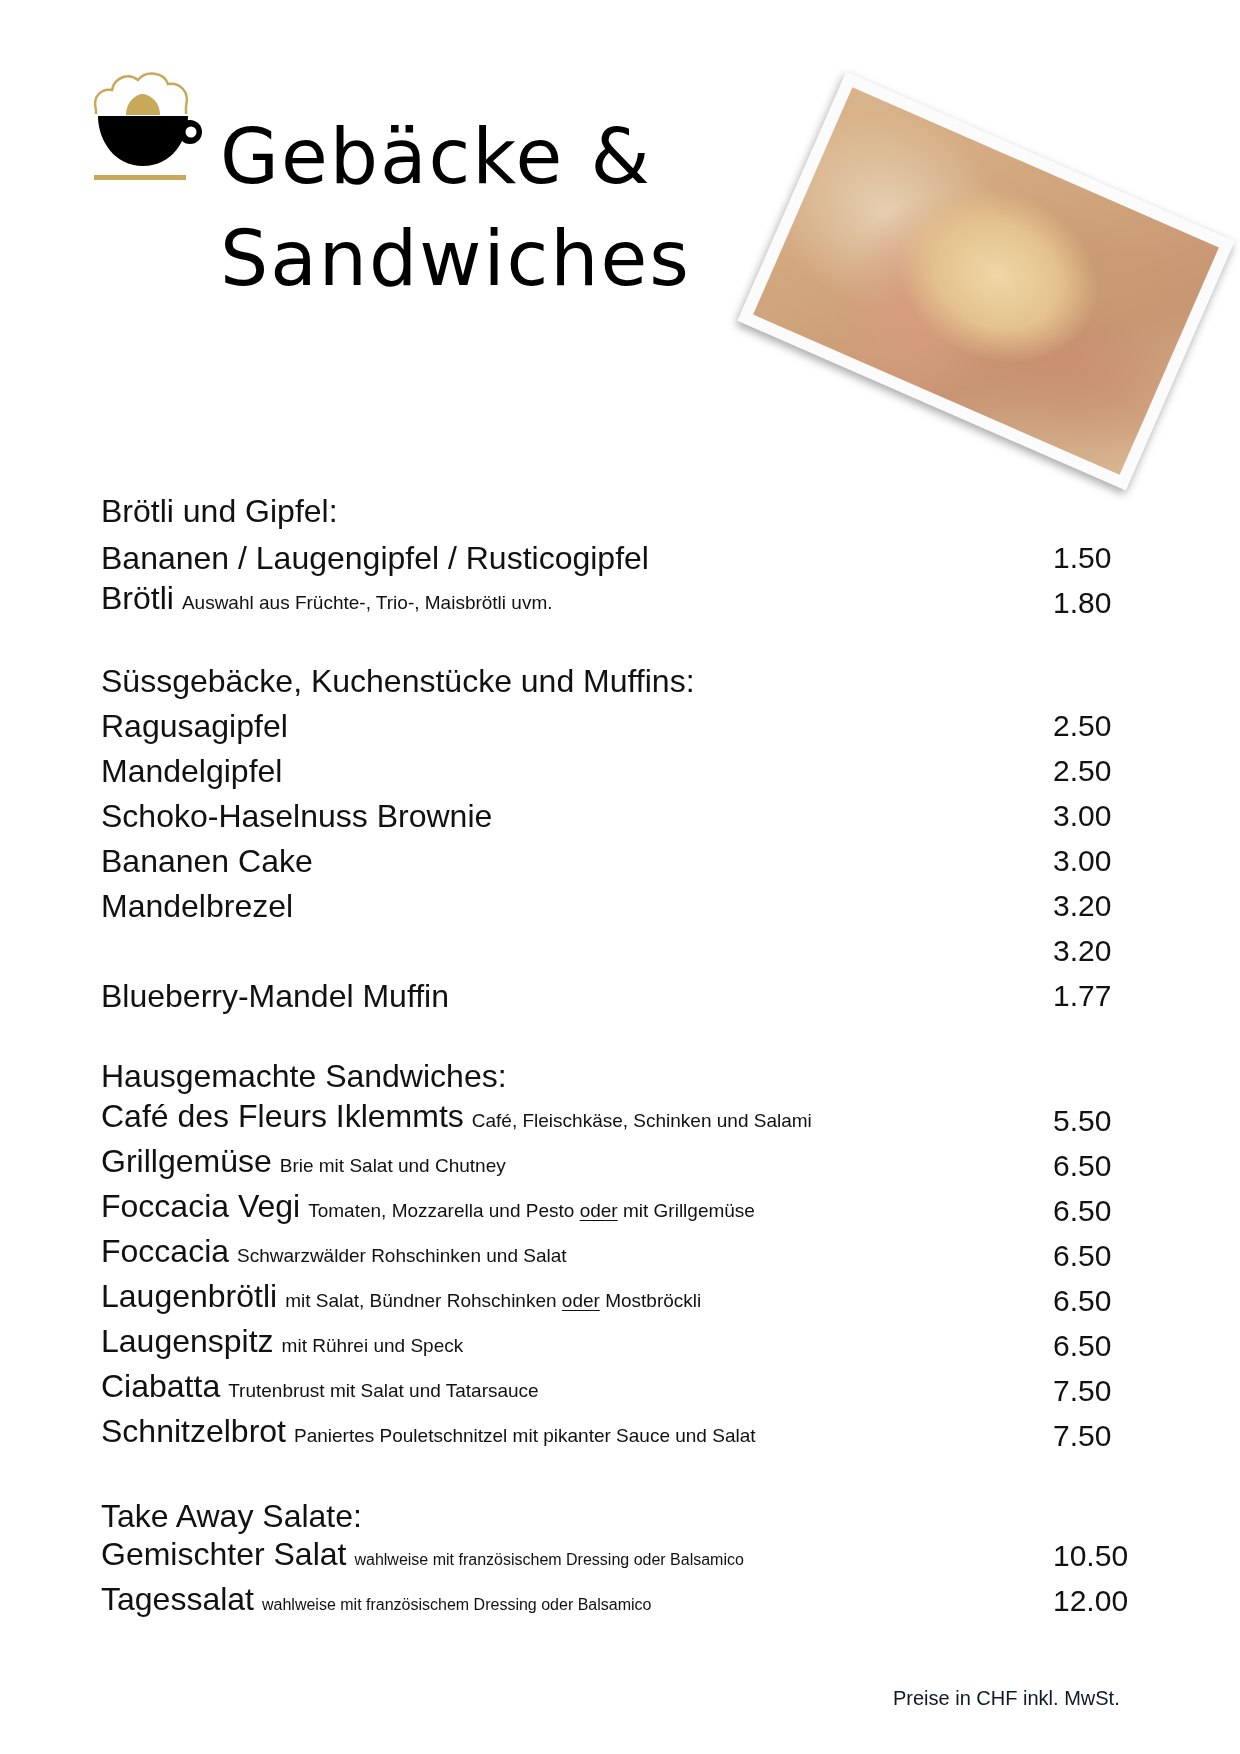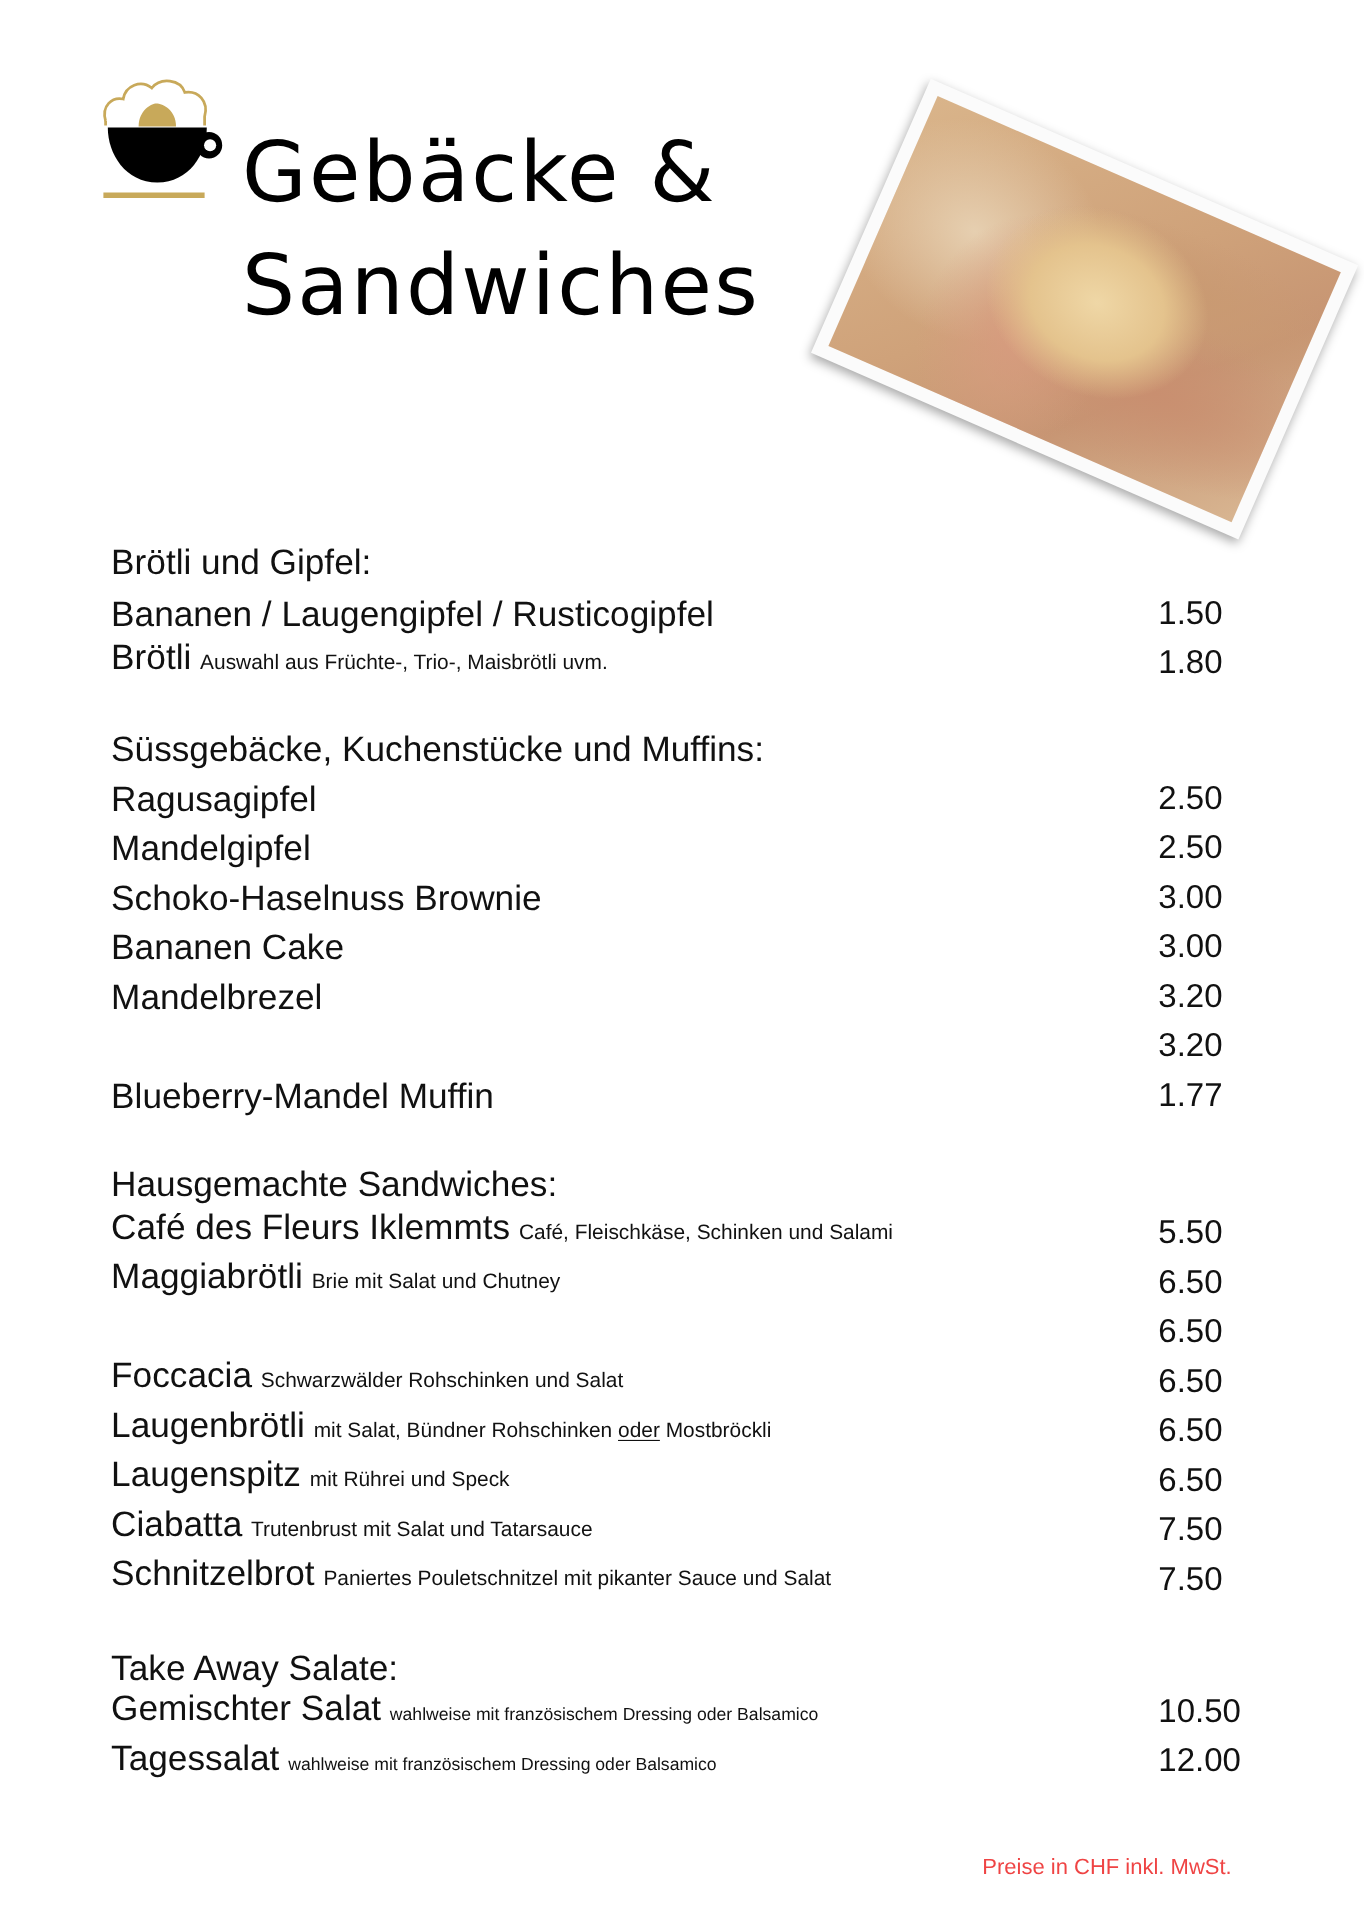--- a/index.html
+++ b/index.html
@@ -25,21 +25,21 @@
            font-size: 32px; line-height: 40px; 
            text-decoration-thickness: 2px; text-underline-offset: 4px; white-space: nowrap; color: #111; }
   .row { position: absolute; left: 101px; width: 1040px; height: 40px; }
   .item-name { position: absolute; left: 0; bottom: 0; font-size: 32px; line-height: 40px; white-space: nowrap; }
   .item-desc { font-size: 19px; margin-left: 8px; white-space: nowrap; text-align: right; }
   .item-desc.small { font-size: 16px; }
   .item-desc u { text-decoration-thickness: 1px; text-underline-offset: 3px; }
   .item-price { position: absolute; left: 952px; bottom: 0; font-size: 30px; line-height: 40px; white-space: nowrap; }
   .item-price.raised { bottom: 4px; }
   .footer { position: absolute; left: 893px; top: 1686px; font-size: 20px; line-height: 24px;
-            color: #ef4444; white-space: nowrap; font-family: "Liberation Sans", sans-serif; }
+            color: #0f172a; white-space: nowrap; font-family: "Liberation Sans", sans-serif; }
 </style>
 </head>
 <body>
 
 <div class="logo">
   <svg width="118" height="116" viewBox="0 0 118 116">
 
     <path d="M10 40 C6 26 16 18 26 20 C28 8 42 2 52 10 C60 0 78 2 82 14 C94 12 104 22 100 36 L100 44" fill="none" stroke="#C8A95A" stroke-width="2.5"></path>
     <path d="M10 40 L10 44" stroke="#C8A95A" stroke-width="2.5"></path>
 
@@ -100,24 +100,25 @@
   <span class="item-name">Blueberry-Mandel Muffin</span>
   <span class="item-price">1.77</span>
 </div>
 
 <h2 class="section-heading" style="top:1056px">Hausgemachte Sandwiches:</h2>
 <div class="row" style="top:1101px">
   <span class="item-name"><span>Café des Fleurs Iklemmts</span><span class="item-desc">Café, Fleischkäse, Schinken und Salami</span></span>
   <span class="item-price">5.50</span>
 </div>
 <div class="row" style="top:1146px">
-  <span class="item-name"><span>Maggiabrötli</span><span class="item-desc">Brie mit Salat und Chutney</span></span>
+  <span class="item-name"><span>Grillgemüse</span><span class="item-desc">Brie mit Salat und Chutney</span></span>
   <span class="item-price">6.50</span>
 </div>
 <div class="row" style="top:1191px">
+  <span class="item-name"><span>Foccacia Vegi</span><span class="item-desc"><span>Tomaten, Mozzarella und Pesto</span> <u>oder</u> <span>mit Grillgemüse</span></span></span>
   <span class="item-price">6.50</span>
 </div>
 <div class="row" style="top:1236px">
   <span class="item-name"><span>Foccacia</span><span class="item-desc">Schwarzwälder Rohschinken und Salat</span></span>
   <span class="item-price">6.50</span>
 </div>
 <div class="row" style="top:1281px">
   <span class="item-name"><span>Laugenbrötli</span><span class="item-desc"><span>mit Salat, Bündner Rohschinken</span> <u>oder</u> <span>Mostbröckli</span></span></span>
   <span class="item-price">6.50</span>
 </div>

